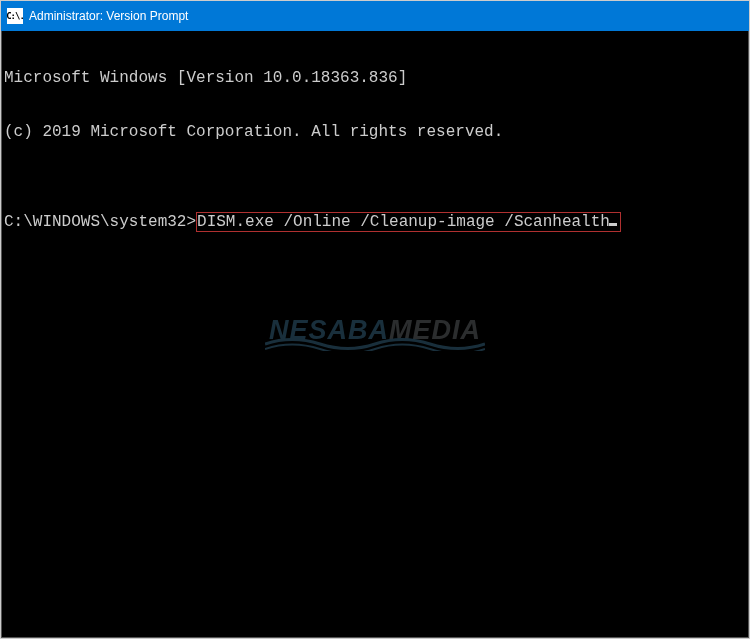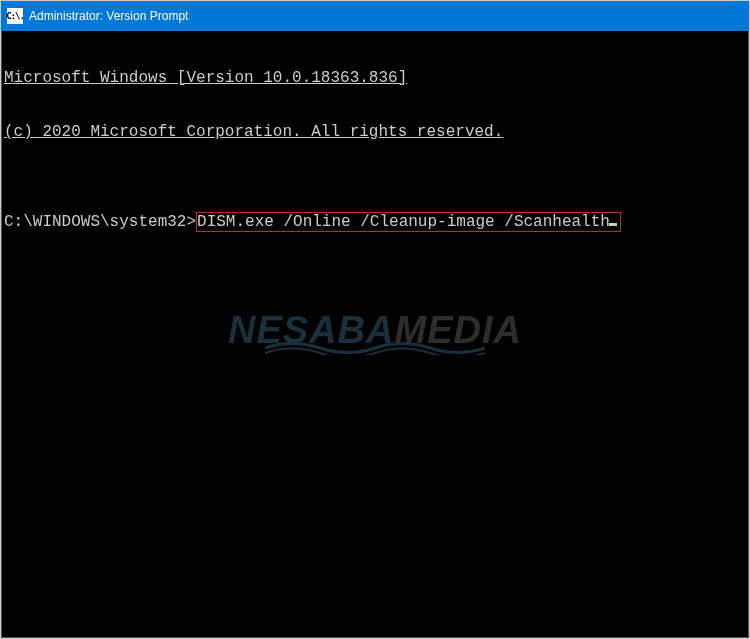--- a/index.html
+++ b/index.html
@@ -50,21 +50,20 @@
       font-size: 16px;
       line-height: 18px;
       padding: 2px 0 0 0;
       white-space: pre;
       position: relative;
       border: 1px solid #555;
       border-top: none;
     }
     .terminal-line {
       padding: 0 2px;
-      text-decoration: underline;
     }
     .prompt-line {
       padding: 0 2px;
     }
     .command {
       border: 1px solid #b03030;
       padding: 0 3px 0 0;
     }
     .cursor {
       display: inline-block;
@@ -73,21 +72,21 @@
       background: #ccc;
       vertical-align: baseline;
       margin-left: -1px;
     }
     .watermark {
       position: absolute;
       top: 50%;
       left: 50%;
       transform: translate(-50%, -50%);
       font-family: Arial, sans-serif;
-      font-size: 38px;
+      font-size: 27px;
       font-weight: bold;
       font-style: italic;
       letter-spacing: 1px;
       opacity: 0.28;
       pointer-events: none;
       white-space: nowrap;
       text-align: center;
     }
     .wm-nesaba {
       color: #5aa9d6;
@@ -107,21 +106,21 @@
 </head>
 <body>
 
 <div class="titlebar">
   <div class="titlebar-icon">C:\.</div>
   <div class="titlebar-text">Administrator: Version Prompt</div>
 </div>
 
 <div class="terminal">
   <div class="terminal-line">Microsoft Windows [Version 10.0.18363.836]</div>
-  <div class="terminal-line">(c) 2020 Microsoft Corporation. All rights reserved.</div>
+  <div class="terminal-line">(c) 2019 Microsoft Corporation. All rights reserved.</div>
   <div class="terminal-line"></div>
   <div class="prompt-line"><span>C:\WINDOWS\system32&gt;</span><span class="command"><span>DISM.exe /Online /Cleanup-image /Scanhealth</span><span class="cursor"></span></span></div>
 
   <div class="watermark">
     <div>
       <span class="wm-nesaba">NESABA</span><span class="wm-media">MEDIA</span>
     </div>
     <div class="wm-wave">
       <svg viewBox="0 0 220 14">
         <path d="M0 7 Q 27 -2, 55 7 T 110 7 T 165 7 T 220 7" stroke="#5aa9d6" stroke-width="3" fill="none"></path>

